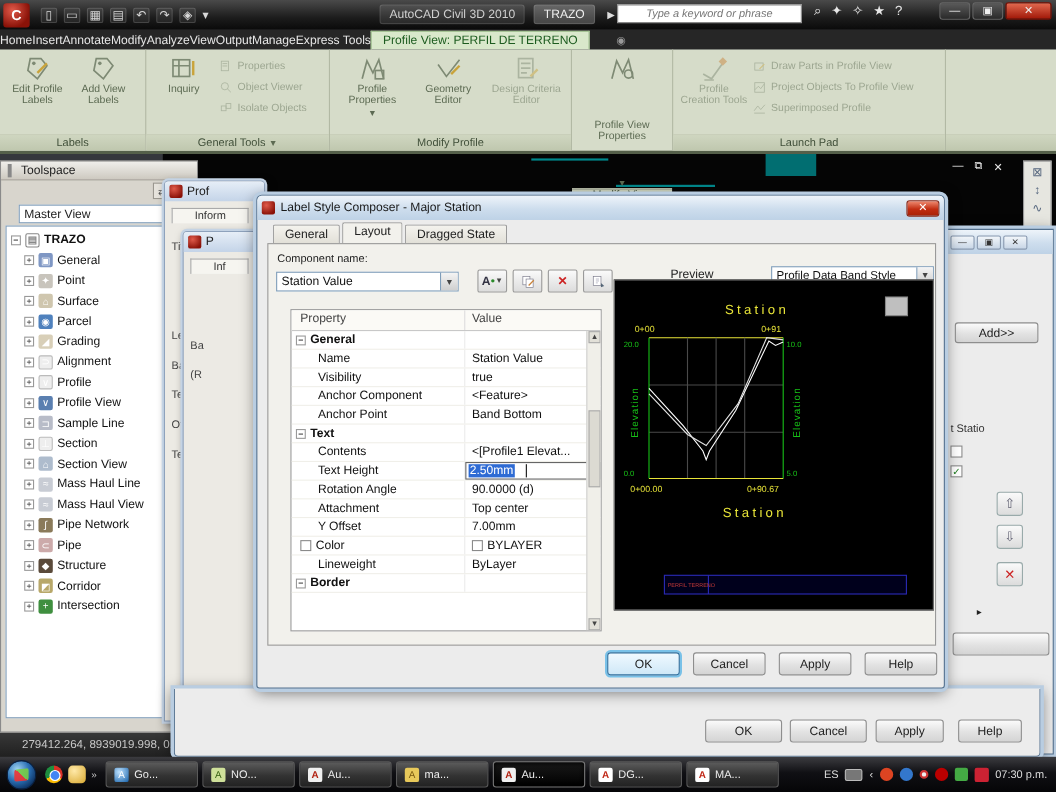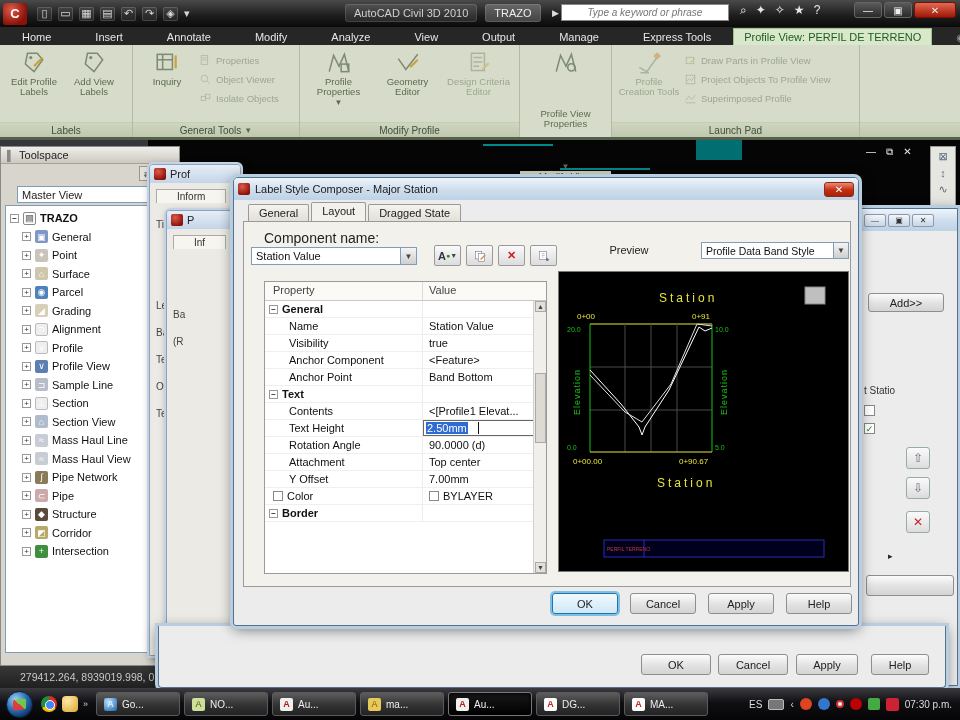--- a/index.html
+++ b/index.html
@@ -26,21 +26,21 @@
   .searchbox{width:168px;height:17px;border:1px solid #888;font-size:10px;font-style:italic;
     color:#777;padding:0 4px;background:#fff;text-align:center;}
   .tb-icons{position:absolute;left:740px;top:3px;display:flex;gap:9px;color:#e8e8e8;font-size:12px;align-items:center;}
   .winbtns{position:absolute;right:4px;top:2px;display:flex;gap:2px;}
   .wb{width:28px;height:16px;border:1px solid #666;border-radius:3px;color:#eee;font-size:10px;
     display:flex;align-items:center;justify-content:center;background:linear-gradient(#5a5a5a,#2a2a2a);}
   .wb.close{width:42px;background:linear-gradient(#e2694f,#a01808);border-color:#7a1005;}
 
   
   .tabrow{left:0;top:27px;width:960px;height:18px;background:#262626;display:flex;align-items:flex-end;z-index:3;}
-  .rtab{color:#e6e6e6;font-size:11px;padding:2px 22px 2px;white-space:nowrap;}
+  .rtab{color:#e6e6e6;font-size:11px;padding:2px 0 2px;white-space:nowrap;}
   .rtab-ctx{background:#d9e8cb;color:#1d5c20;font-size:11px;padding:2px 10px;white-space:nowrap;border:1px solid #9fbf8f;border-bottom:none;}
   .ctx-extra{color:#999;font-size:10px;margin-left:24px;padding-bottom:2px;}
 
   
   .ribbon{left:0;top:45px;width:960px;height:95px;background:#d6dcc9;border-bottom:3px solid #55604a;
     display:flex;z-index:3;}
   .rpanel{height:92px;border-right:1px solid #b2b9a4;display:flex;flex-direction:column;position:relative;}
   .rpanel .pbody{flex:1;display:flex;padding:3px 6px 0;gap:4px;}
   .rpanel .pcap{height:15px;background:linear-gradient(#cfd6c0,#bfc7ae);color:#41503a;font-size:10px;
     display:flex;align-items:center;justify-content:center;gap:3px;border-top:1px solid #c6cdb6;}
@@ -126,21 +126,21 @@
     font-size:11px;color:#222;display:flex;align-items:center;justify-content:center;}
   .vbtn.focused{box-shadow:0 0 0 2px #79c1e8;border-color:#2c6fa0;background:linear-gradient(#f0f9ff,#cfe8f7);}
 
   
   .maindlg{left:233px;top:177px;width:626px;height:449px;z-index:10;}
   .dtabs{position:absolute;left:14px;top:26px;display:flex;}
   .dtab{border:1px solid #9a9a9a;border-bottom:none;background:linear-gradient(#f4f3ee,#e2e0d8);
     font-size:11px;color:#222;padding:2px 10px;margin-right:2px;border-radius:2px 2px 0 0;}
   .dtab[data-active="true"]{background:#f2f1ec;padding-bottom:4px;margin-top:-2px;position:relative;z-index:2;}
   .dframe{position:absolute;left:9px;top:43px;width:608px;height:366px;border:1px solid #9a9a9a;background:#f2f1ec;}
-  .complabel{position:absolute;left:18px;top:52px;font-size:14px;color:#222;margin-left:12px;}
+  .complabel{position:absolute;left:18px;top:52px;font-size:10px;color:#222;}
   .compcombo{position:absolute;left:17px;top:69px;width:166px;height:18px;background:#fff;border:1px solid #7f9db9;
     font-size:11px;color:#111;display:flex;align-items:center;justify-content:space-between;padding-left:4px;}
   .compcombo .cbtn{width:16px;height:16px;background:linear-gradient(#f4f4f4,#cfcfcf);border-left:1px solid #7f9db9;
     font-size:8px;color:#444;display:flex;align-items:center;justify-content:center;}
   .toolbtns{position:absolute;left:200px;top:67px;display:flex;gap:5px;}
   .tbtn{width:27px;height:21px;border:1px solid #9a9a9a;border-radius:2px;background:linear-gradient(#fafafa,#dcdcdc);
     display:flex;align-items:center;justify-content:center;font-size:11px;}
 
   
   .grid{position:absolute;left:30px;top:103px;width:283px;height:293px;background:#fff;border:1px solid #9a9a9a;
@@ -165,21 +165,21 @@
   .gscroll .sb{position:absolute;left:1px;width:11px;height:11px;background:#e2e0d8;border:1px solid #aaa;
     font-size:7px;text-align:center;line-height:10px;color:#444;}
   .gscroll .thumb{position:absolute;left:1px;top:72px;width:11px;height:70px;background:#dcdad2;border:1px solid #aaa;}
 
   
   .pvlabel{position:absolute;left:324px;top:66px;width:142px;text-align:center;font-size:11px;color:#222;}
   .pvcombo{position:absolute;left:467px;top:64px;width:148px;height:17px;background:#fff;border:1px solid #7f9db9;
     font-size:10.5px;color:#111;display:flex;align-items:center;justify-content:space-between;padding-left:4px;}
   .pvcombo .cbtn{width:15px;height:15px;background:linear-gradient(#f4f4f4,#cfcfcf);border-left:1px solid #7f9db9;
     font-size:8px;color:#444;display:flex;align-items:center;justify-content:center;}
-  .pvcanvas{position:absolute;left:324px;top:93px;width:291px;height:301px;background:#000;border:1px solid #777;}
+  .pvcanvas{position:absolute;left:324px;top:76px;width:291px;height:301px;background:#000;border:1px solid #777;}
 
   
   .dlgbtns .vbtn{position:absolute;width:66px;}
 
   
   .bgright{left:855px;top:208px;width:103px;height:478px;z-index:6;border-radius:5px 0 0 0;}
   .bgright .vtitle{border-radius:4px 0 0 0;}
   .bgbottom{left:158px;top:626px;width:788px;height:62px;z-index:6;border-radius:0 0 4px 4px;border-top:none;}
   .minibtns{display:flex;gap:2px;margin-left:4px;}
   .mb{width:22px;height:13px;border:1px solid #8a9ab0;border-radius:2px;background:linear-gradient(#f2f6fa,#c8d6e6);
@@ -868,20 +868,30 @@
 
             <span class="cb"></span>
             <span>Color</span>
           </span>
           <span class="cell-v">
             <span class="cb"></span>
             <span class="valtext">BYLAYER</span>
           </span>
         </div>
 
+        <div class="grow" data-kind="prop">
+          <span class="cell-p">
+
+            <span>Lineweight</span>
+          </span>
+          <span class="cell-v">
+
+            <span class="valtext">ByLayer</span>
+          </span>
+        </div>
 
         <div class="grow" data-kind="group">
           <span class="cell-p">
             <span class="exp2">−</span>
 
             <span>Border</span>
           </span>
           <span class="cell-v">
 
             <span class="valtext"></span>

